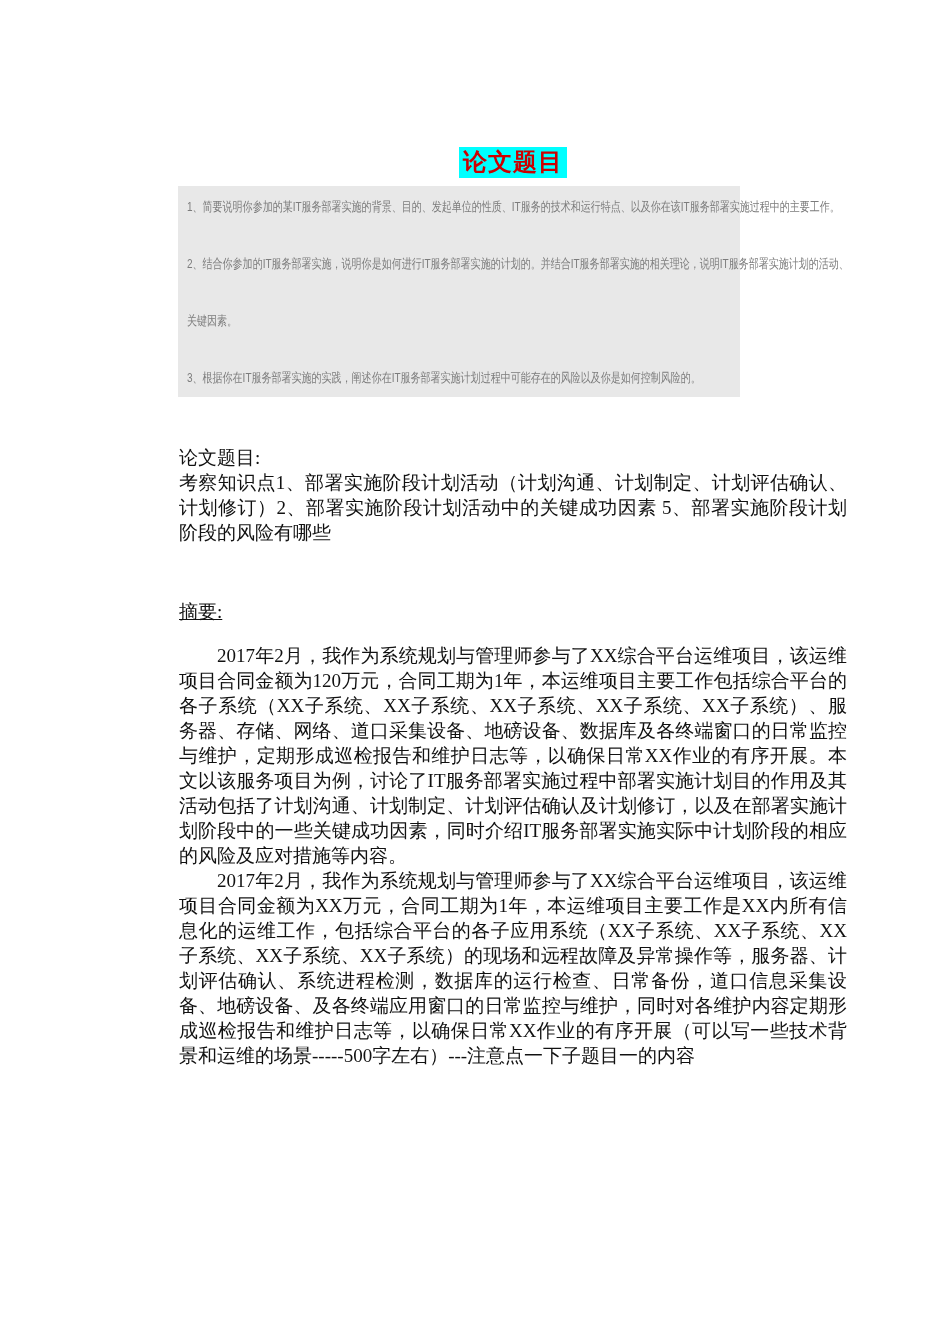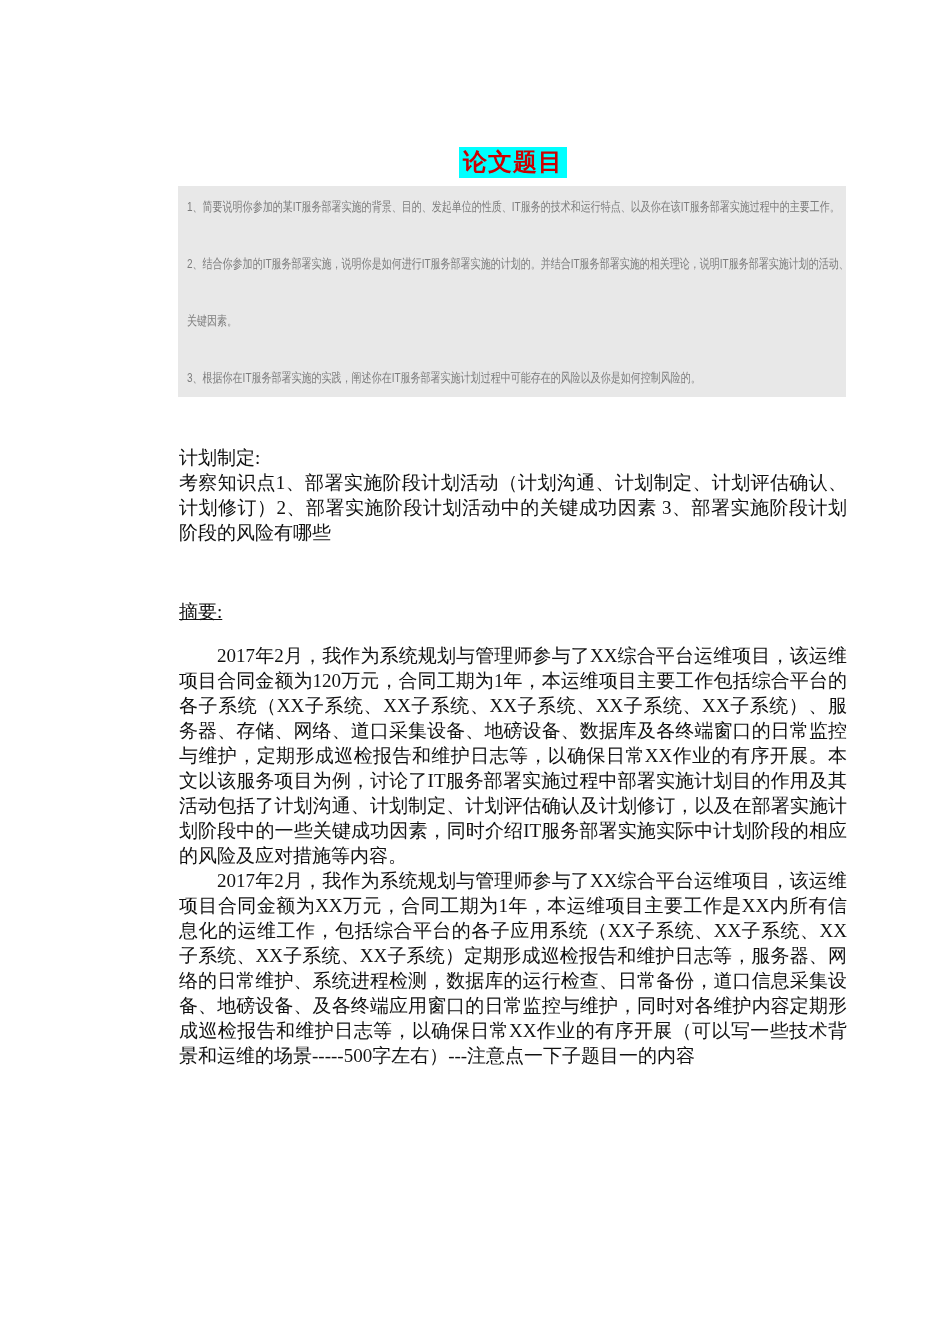--- a/index.html
+++ b/index.html
@@ -27,21 +27,21 @@
     background: var(--title-hl, #00ffff);
     color: var(--title-color, #cc0000);
     font-size: 24px;
     font-weight: bold;
     line-height: 31px;
     padding: 0 4px;
     letter-spacing: 1px;
   }
   .question-box {
     margin: 8px 0 0 140px;
-    width: 668px;
+    width: 562px;
     background: var(--qbox-bg, #e8e8e8);
     padding: 14px 0 12px 9px;
     box-sizing: border-box;
   }
   .question-box p {
     margin: 0 0 43px 0;
     font-family: "Liberation Sans", "DejaVu Sans", sans-serif;
     font-size: 13px;
     line-height: 14px;
     color: var(--qbox-text, #7c7c7c);
@@ -77,23 +77,23 @@
 
   <div class="question-box">
     <p>1、简要说明你参加的某IT服务部署实施的背景、目的、发起单位的性质、IT服务的技术和运行特点、以及你在该IT服务部署实施过程中的主要工作。</p>
     <p>2、结合你参加的IT服务部署实施，说明你是如何进行IT服务部署实施的计划的。并结合IT服务部署实施的相关理论，说明IT服务部署实施计划的活动、</p>
     <p>关键因素。</p>
     <p>3、根据你在IT服务部署实施的实践，阐述你在IT服务部署实施计划过程中可能存在的风险以及你是如何控制风险的。</p>
   </div>
 
   <div class="content">
 
-    <p class="sec-label">计划制定:</p>
-    <p class="para">考察知识点1、部署实施阶段计划活动（计划沟通、计划制定、计划评估确认、计划修订）2、部署实施阶段计划活动中的关键成功因素 3、部署实施阶段计划阶段的风险有哪些</p>
+    <p class="sec-label">论文题目:</p>
+    <p class="para">考察知识点1、部署实施阶段计划活动（计划沟通、计划制定、计划评估确认、计划修订）2、部署实施阶段计划活动中的关键成功因素 5、部署实施阶段计划阶段的风险有哪些</p>
 
     <p class="sec-label abstract">摘要:</p>
     <p class="para indented">2017年2月，我作为系统规划与管理师参与了XX综合平台运维项目，该运维项目合同金额为120万元，合同工期为1年，本运维项目主要工作包括综合平台的各子系统（XX子系统、XX子系统、XX子系统、XX子系统、XX子系统）、服务器、存储、网络、道口采集设备、地磅设备、数据库及各终端窗口的日常监控与维护，定期形成巡检报告和维护日志等，以确保日常XX作业的有序开展。本文以该服务项目为例，讨论了IT服务部署实施过程中部署实施计划目的作用及其活动包括了计划沟通、计划制定、计划评估确认及计划修订，以及在部署实施计划阶段中的一些关键成功因素，同时介绍IT服务部署实施实际中计划阶段的相应的风险及应对措施等内容。</p>
 
-    <p class="main-para">2017年2月，我作为系统规划与管理师参与了XX综合平台运维项目，该运维项目合同金额为XX万元，合同工期为1年，本运维项目主要工作是XX内所有信息化的运维工作，包括综合平台的各子应用系统（XX子系统、XX子系统、XX子系统、XX子系统、XX子系统）定期形成巡检报告和维护日志等，服务器、网络的日常维护、系统进程检测，数据库的运行检查、日常备份，道口信息采集设备、地磅设备、及各终端应用窗口的日常监控与维护，同时对各维护内容定期形成巡检报告和维护日志等，以确保日常XX作业的有序开展（可以写一些技术背景和运维的场景-----500字左右）---注意点一下子题目一的内容</p>
+    <p class="main-para">2017年2月，我作为系统规划与管理师参与了XX综合平台运维项目，该运维项目合同金额为XX万元，合同工期为1年，本运维项目主要工作是XX内所有信息化的运维工作，包括综合平台的各子应用系统（XX子系统、XX子系统、XX子系统、XX子系统、XX子系统）的现场和远程故障及异常操作等，服务器、计划评估确认、系统进程检测，数据库的运行检查、日常备份，道口信息采集设备、地磅设备、及各终端应用窗口的日常监控与维护，同时对各维护内容定期形成巡检报告和维护日志等，以确保日常XX作业的有序开展（可以写一些技术背景和运维的场景-----500字左右）---注意点一下子题目一的内容</p>
 
   </div>
 
 </div>
 
 </body></html>

